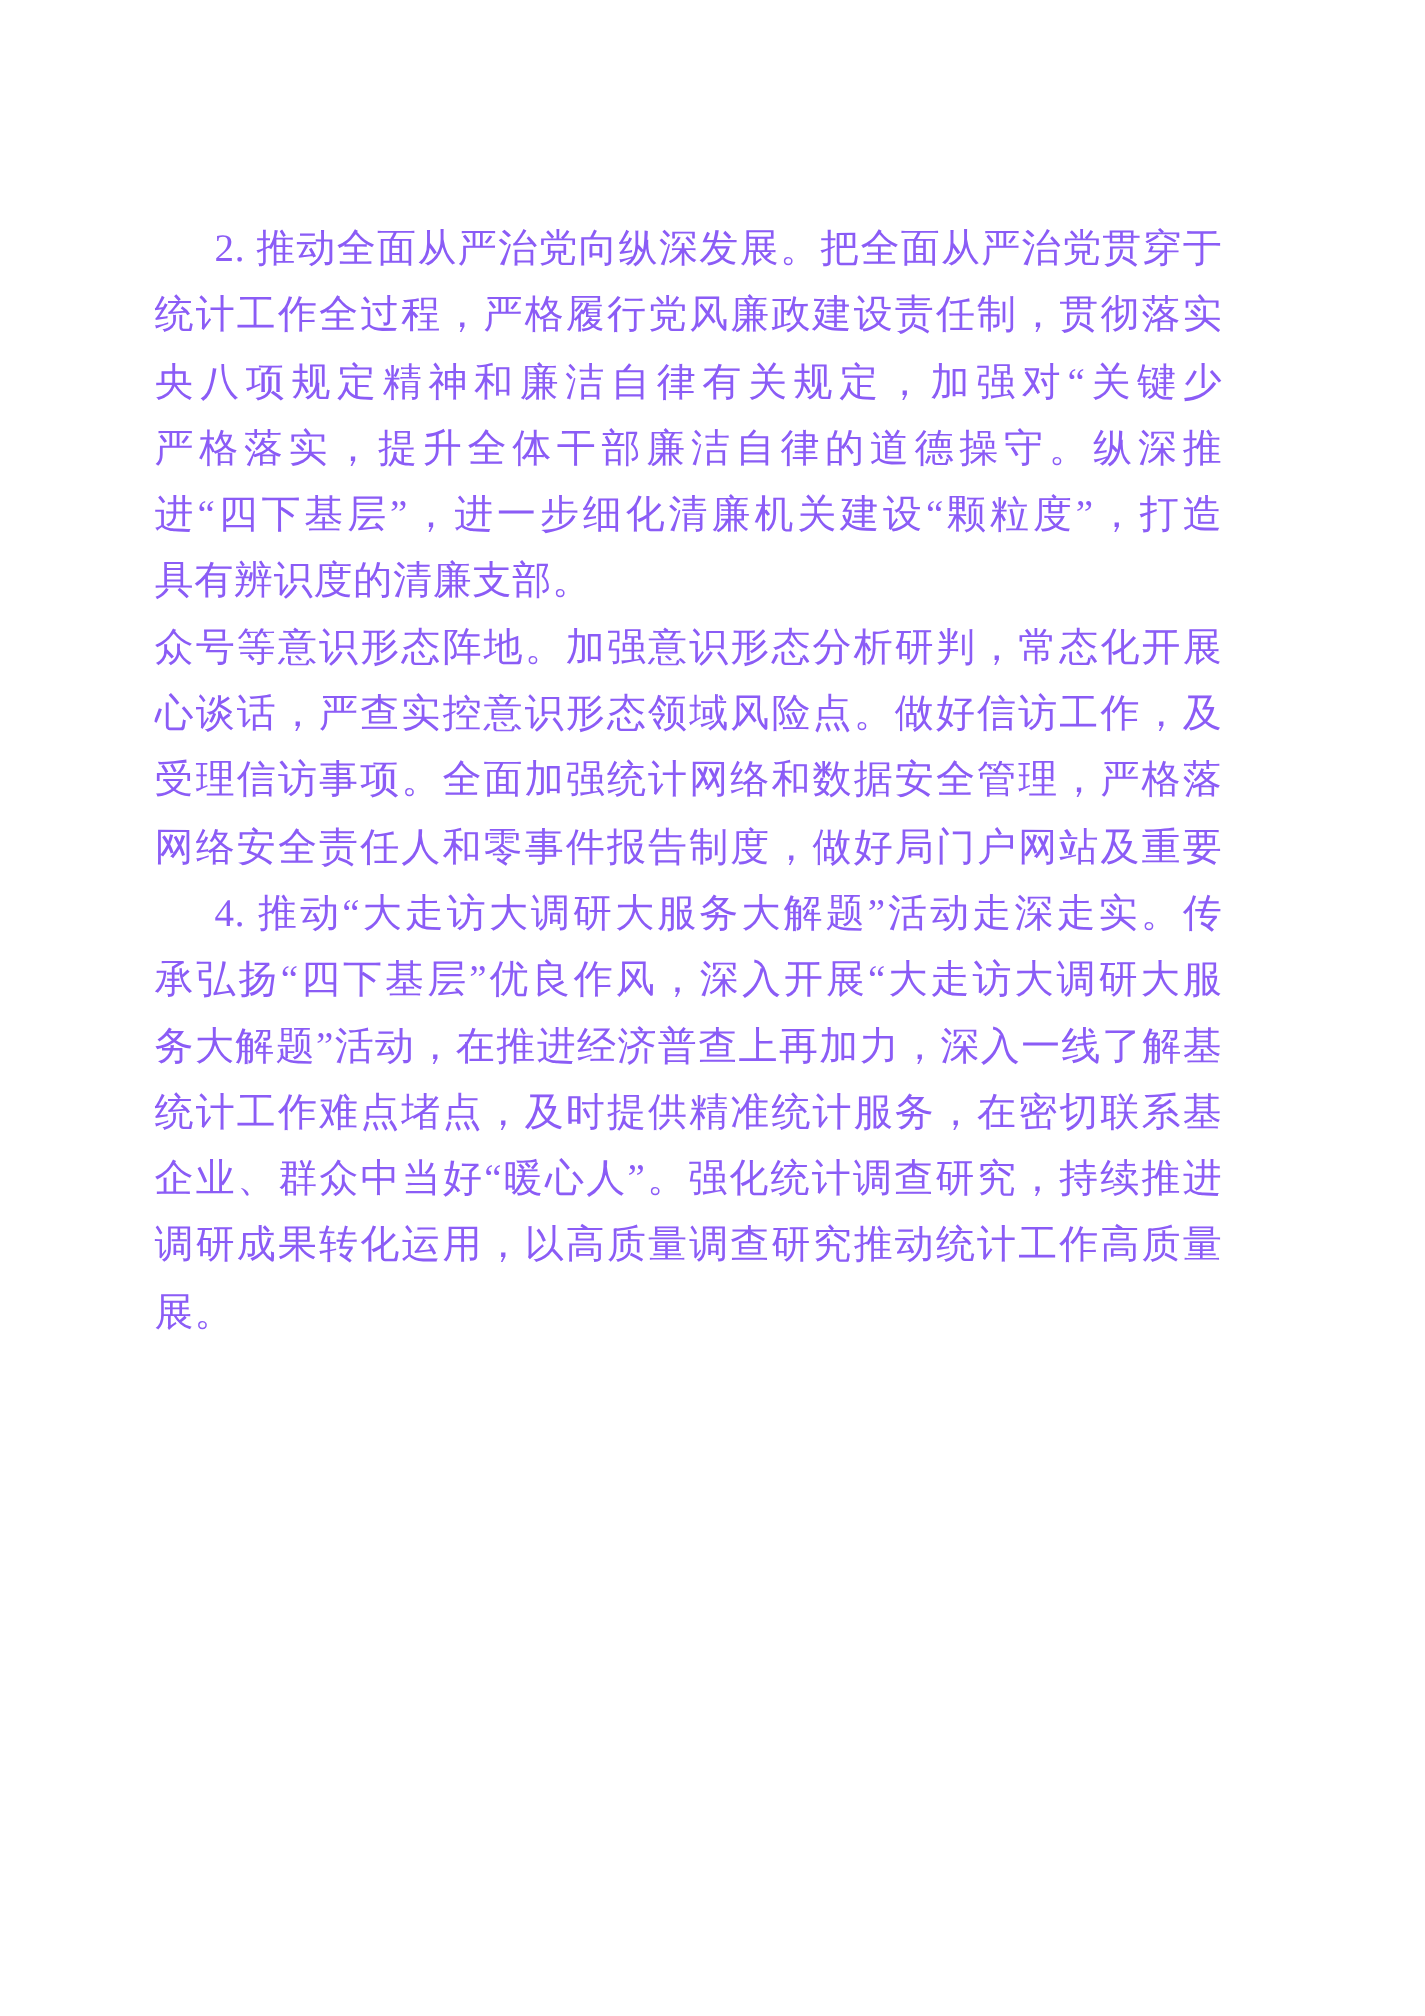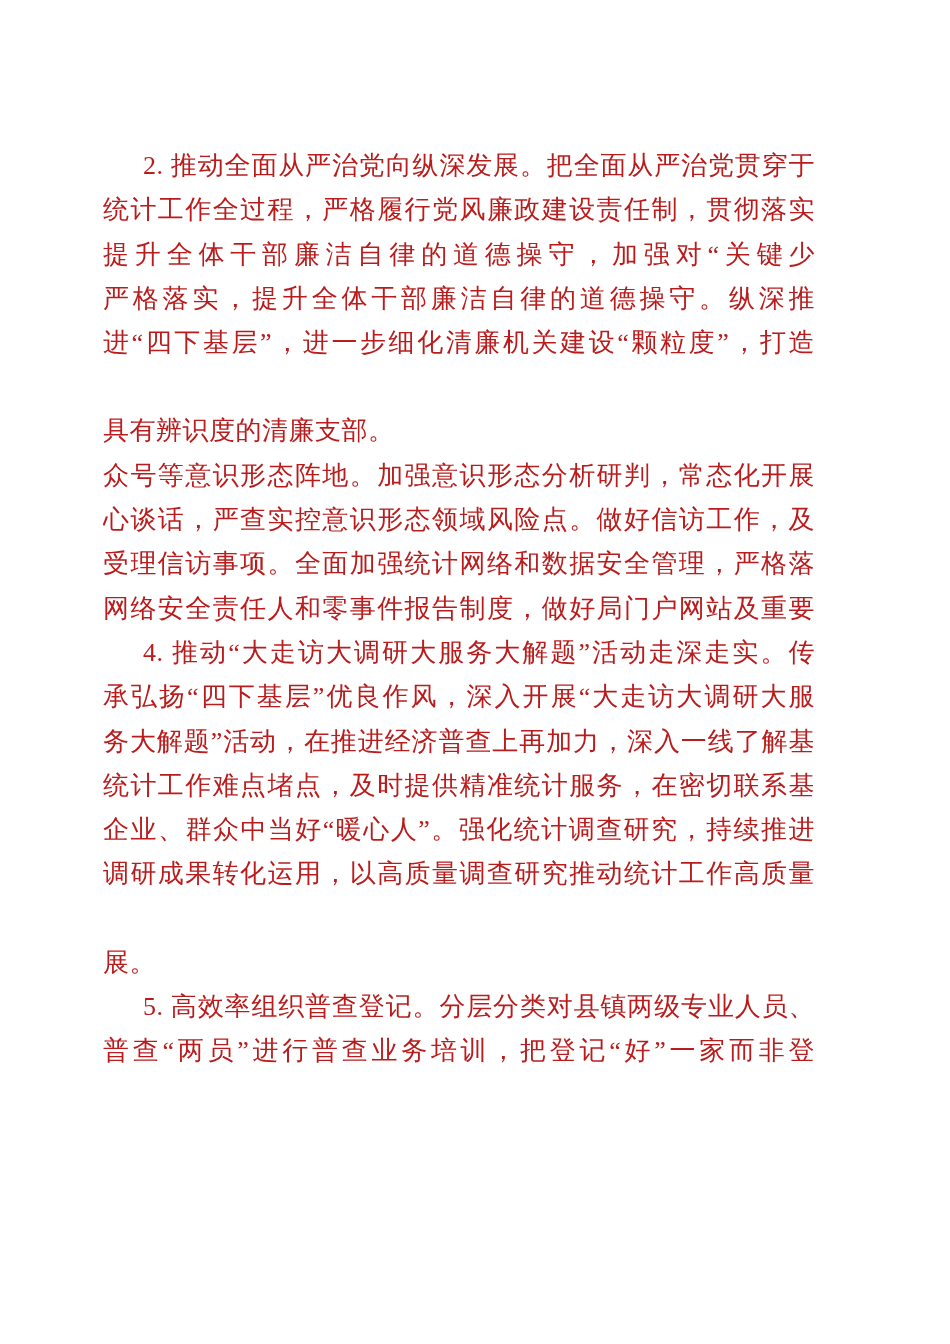--- a/index.html
+++ b/index.html
@@ -7,79 +7,74 @@
     padding: 0;
     background: #ffffff;
   }
   .page {
     position: relative;
     width: 950px;
     height: 1344px;
     background: #ffffff;
     overflow: hidden;
     font-family: "Liberation Serif", "DejaVu Serif", serif;
-    color: #b91c1c;
+    color: #8b5cf6;
   }
   .content {
     position: absolute;
     left: 103px;
     top: 144px;
     width: 712px;
   }
   .line {
     font-size: 26px;
     line-height: 44.3px;
     height: 44.3px;
     overflow: hidden;
     text-align: justify;
     text-align-last: justify;
     text-justify: inter-character;
     letter-spacing: 0.5px;
     white-space: normal;
   }
   .line.nofill {
     text-align-last: left;
-    margin-top: 44px;
   }
   .line.indent {
     padding-left: 40px;
   }
   .line.heading {
     font-family: "Liberation Sans", "DejaVu Sans", sans-serif;
     font-weight: 700;
     padding-left: 62px;
     text-align-last: left;
   }
 </style>
 </head>
 <body>
 
 <div class="page">
   <div class="content" id="content">
       <div>
         <div class="line indent">2. 推动全面从严治党向纵深发展。把全面从严治党贯穿于</div>
         <div class="line">统计工作全过程，严格履行党风廉政建设责任制，贯彻落实中</div>
-        <div class="line">提升全体干部廉洁自律的道德操守，加强对“关键少</div>
+        <div class="line">央八项规定精神和廉洁自律有关规定，加强对“关键少</div>
         <div class="line">严格落实，提升全体干部廉洁自律的道德操守。纵深推</div>
         <div class="line">进“四下基层”，进一步细化清廉机关建设“颗粒度”，打造</div>
         <div class="line nofill">具有辨识度的清廉支部。</div>
       </div>
       <div>
         <div class="line">众号等意识形态阵地。加强意识形态分析研判，常态化开展谈</div>
         <div class="line">心谈话，严查实控意识形态领域风险点。做好信访工作，及时</div>
         <div class="line">受理信访事项。全面加强统计网络和数据安全管理，严格落实</div>
         <div class="line">网络安全责任人和零事件报告制度，做好局门户网站及重要信</div>
       </div>
       <div>
         <div class="line indent">4. 推动“大走访大调研大服务大解题”活动走深走实。传</div>
         <div class="line">承弘扬“四下基层”优良作风，深入开展“大走访大调研大服</div>
         <div class="line">务大解题”活动，在推进经济普查上再加力，深入一线了解基层</div>
         <div class="line">统计工作难点堵点，及时提供精准统计服务，在密切联系基层、</div>
         <div class="line">企业、群众中当好“暖心人”。强化统计调查研究，持续推进</div>
         <div class="line">调研成果转化运用，以高质量调查研究推动统计工作高质量发</div>
         <div class="line nofill">展。</div>
       </div>
-      <div>
-        <div class="line indent">5. 高效率组织普查登记。分层分类对县镇两级专业人员、</div>
-        <div class="line">普查“两员”进行普查业务培训，把登记“好”一家而非登</div>
-      </div>
     </div>
 </div>
 
 </body></html>

